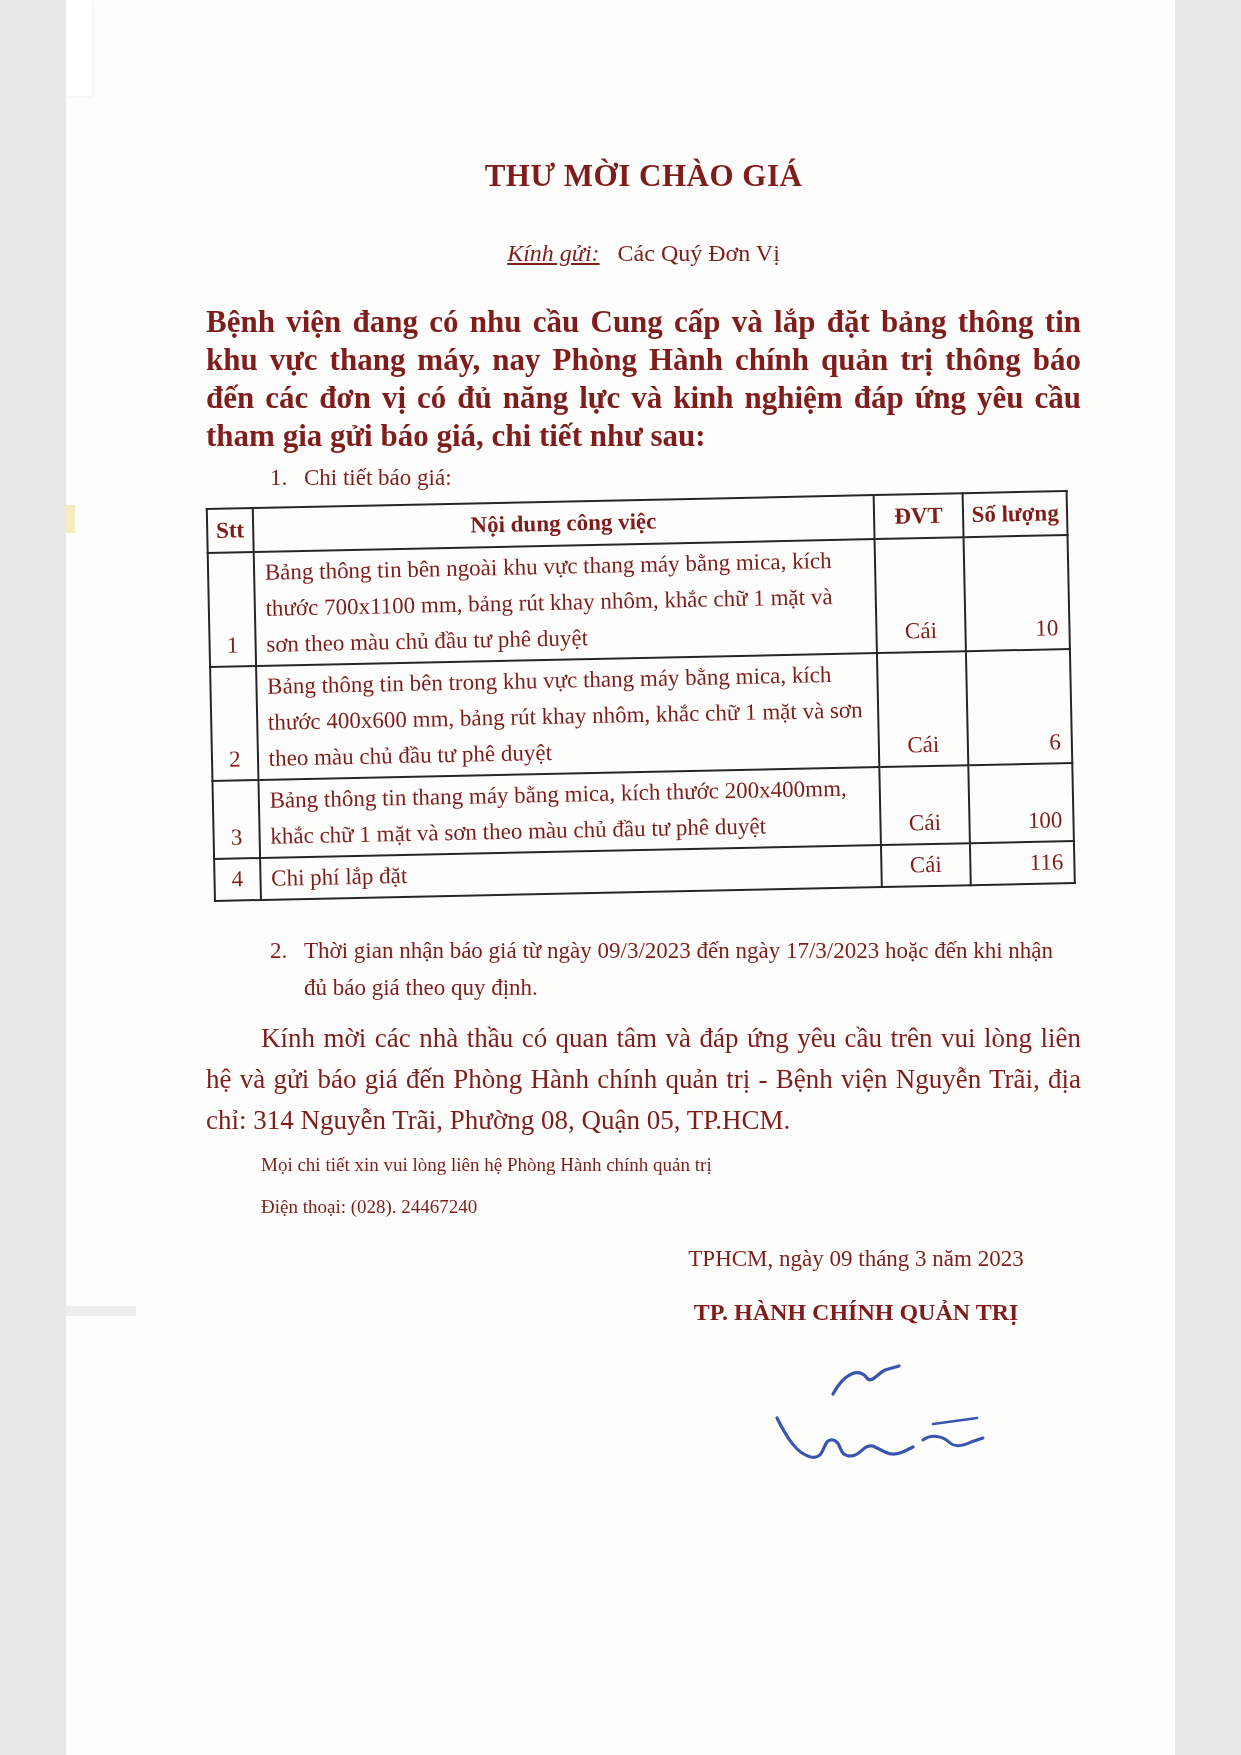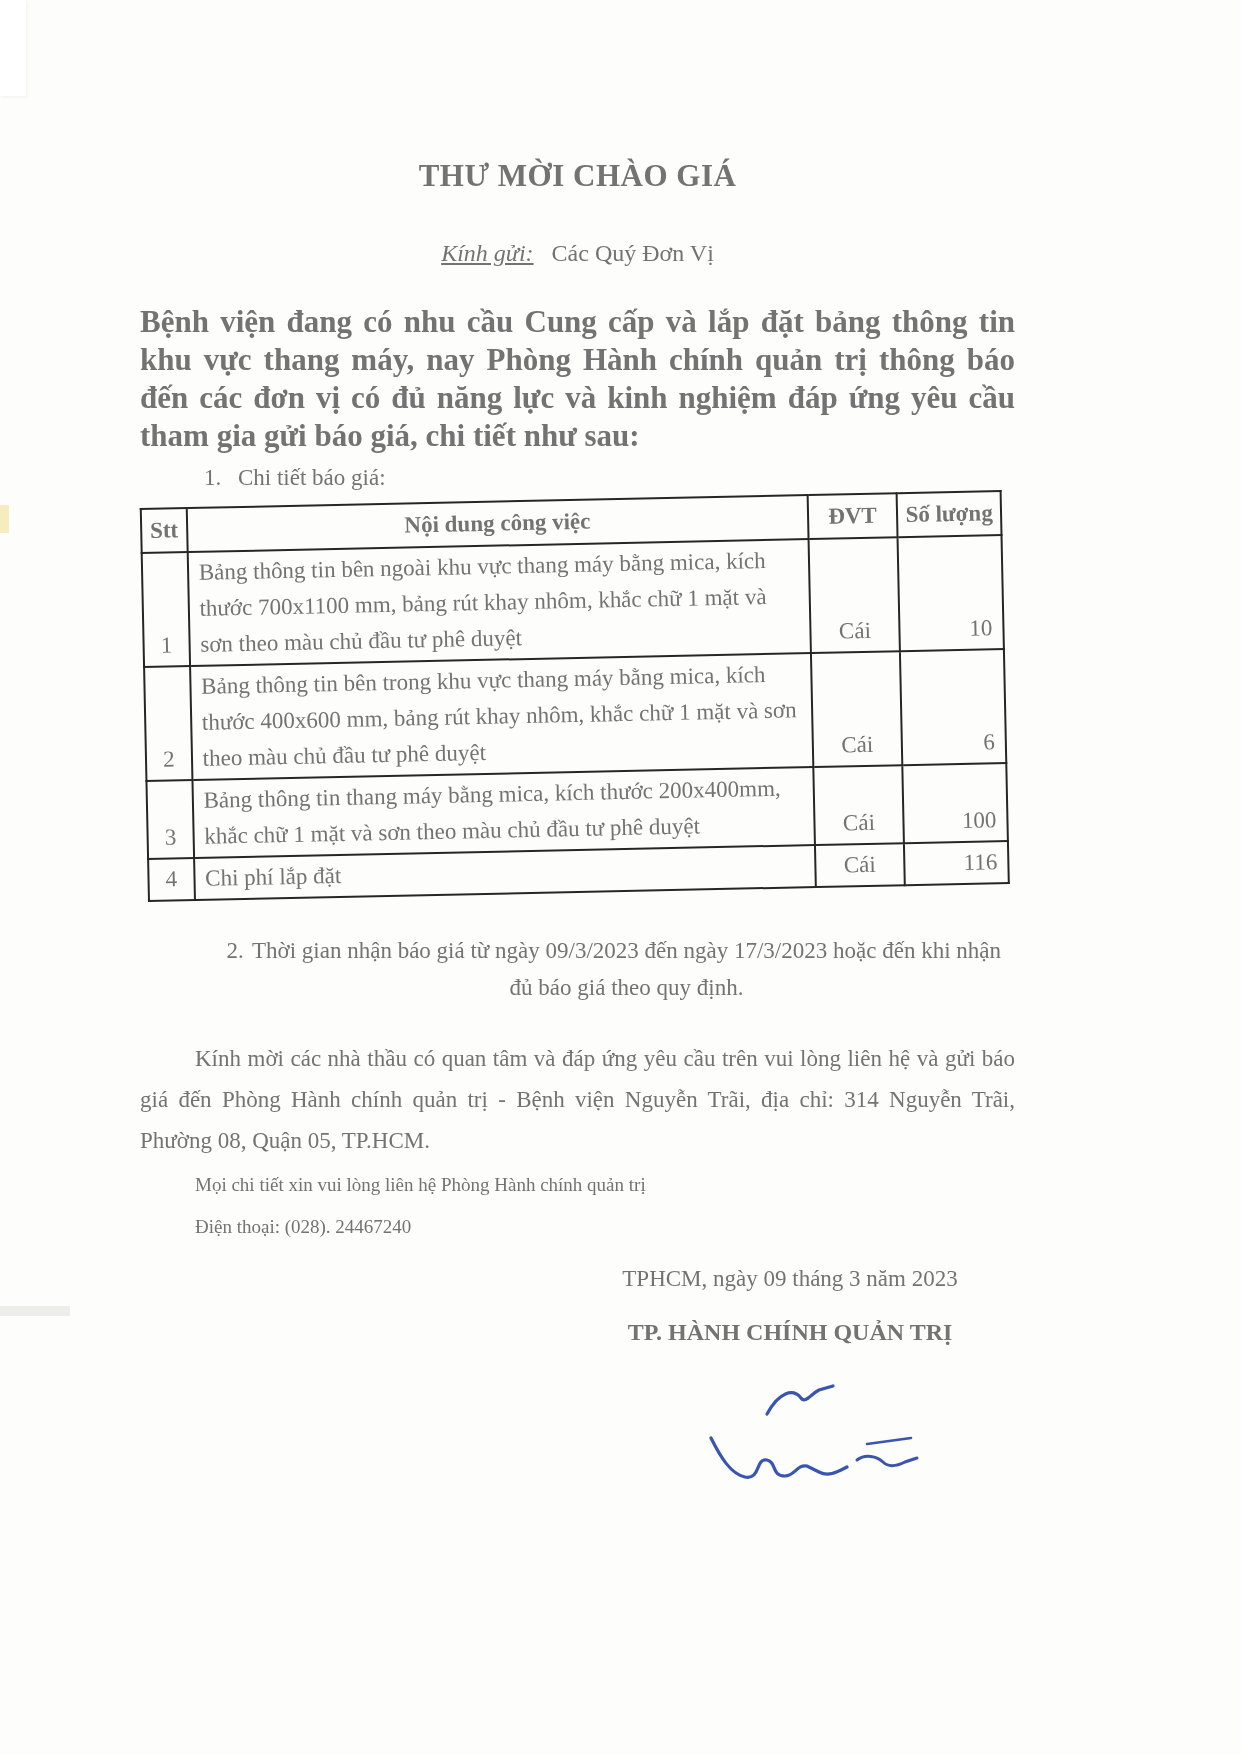--- a/index.html
+++ b/index.html
@@ -1,23 +1,23 @@
 <!DOCTYPE html>
 <html><head>
 <meta charset="utf-8">
 <style>
   html,body{margin:0;padding:0;background:#e8e8e8;}
   .page{
     position:relative;
-    width:1241px;height:1755px;
+    width:1109px;height:1755px;
     margin:0 auto;
     background:#fdfdfc;
     overflow:hidden;
     font-family:"Liberation Serif","DejaVu Serif",serif;
-    color:#737373;
+    color:#7f1d1d;
   }
   .content{position:absolute;left:140px;top:0;width:875px;}
   .doc-title{
     text-align:center;
     font-weight:bold;
     font-size:31px;
     letter-spacing:.5px;
     margin-top:158px;
   }
   .salutation{
@@ -68,26 +68,26 @@
     line-height:30px;
     padding:6px 4px;
   }
   .col-stt{width:44px;}
   .col-content{width:598px;}
   .col-unit{width:86px;}
   .col-qty{width:100px;}
   td.c-stt{text-align:center;}
   td.c-unit{text-align:center;padding-bottom:6px;}
   td.c-qty{text-align:right;padding-right:20px;padding-bottom:6px;}
-  .after-table{margin-top:30px;text-align:center;}
+  .after-table{margin-top:30px;}
   .closing{
-    font-size:23px;
+    font-size:27px;
     line-height:41px;
     text-align:justify;
-    margin-top:32px;
+    margin-top:12px;
     text-indent:55px;
   }
   .contact{
     font-size:19px;
     line-height:36px;
     margin-top:6px;
     padding-left:55px;
   }
   .sign-block{
     width:460px;

